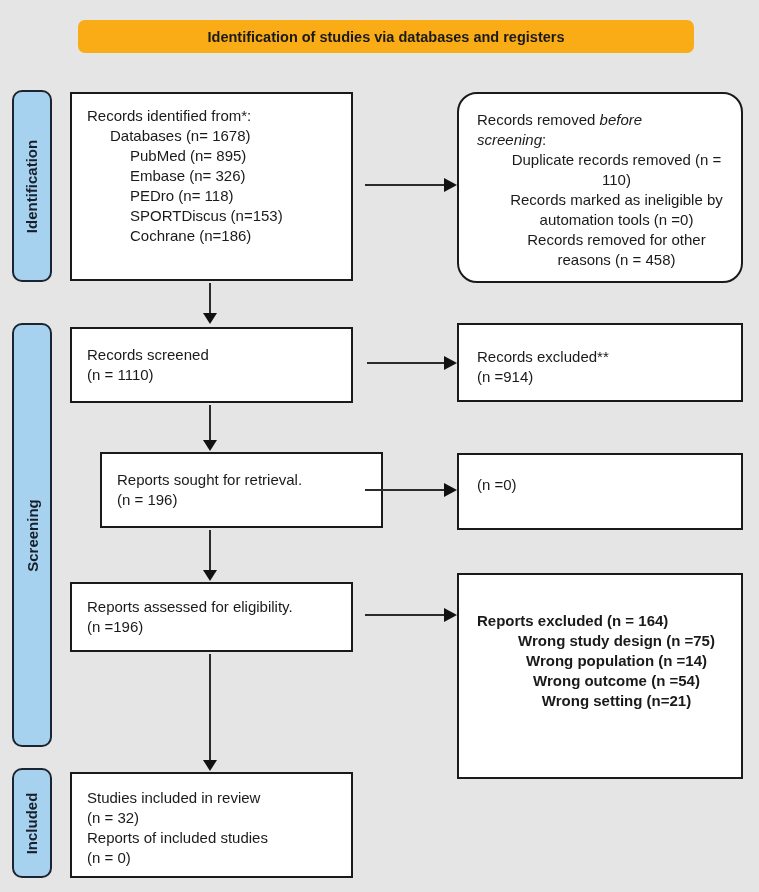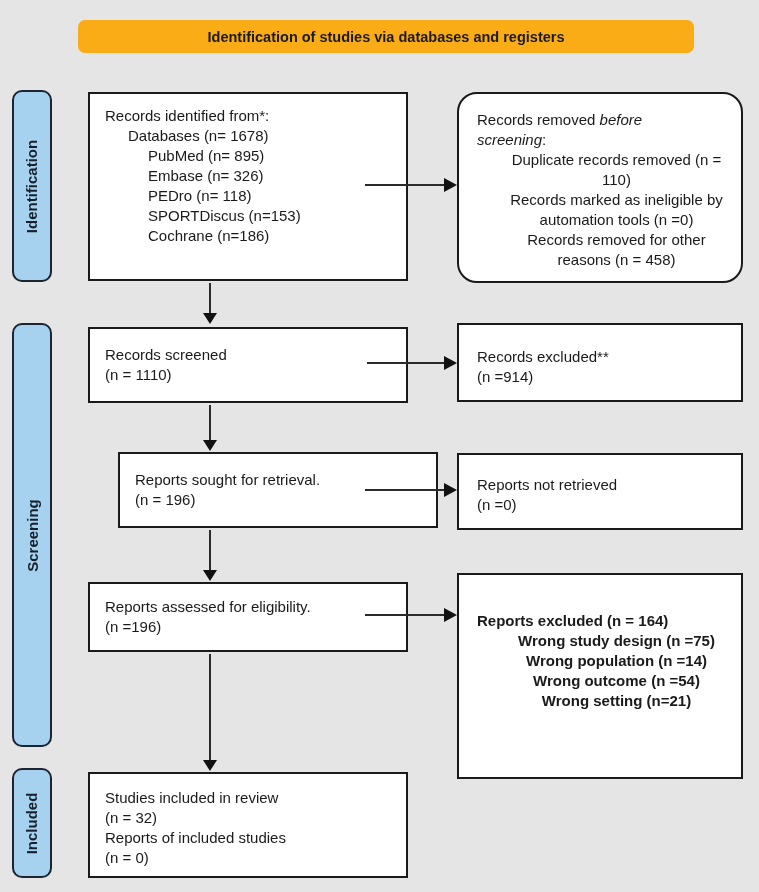--- a/index.html
+++ b/index.html
@@ -42,21 +42,21 @@
   .bar-identification{top:90px;height:192px;}
   .bar-screening{top:323px;height:424px;}
   .bar-included{top:768px;height:110px;}
   .box{
     position:absolute;
     background:#ffffff;
     border:2px solid var(--box-border);
     box-sizing:border-box;
     font-size:15px;line-height:20px;
   }
-  .col-left{left:88px;width:320px;}
+  .col-left{left:70px;width:283px;}
   .col-right{left:457px;width:286px;}
   .box .inner{padding:14px 12px 0 15px;}
   .ind-1{padding-left:23px;}
   .ind-2{padding-left:43px;}
   .items .item{padding-left:27px;text-align:center;}
   
   .v-arrow{
     position:absolute;width:0;
     border-left:2px solid var(--arrow);
   }
@@ -133,21 +133,20 @@
 
   <div class="box col-left" style="top:452px;height:76px;margin-left:30px;">
     <div class="inner" style="padding-top:16px;">
       <div>Reports sought for retrieval.</div>
       <div>(n = 196)</div>
     </div>
   </div>
 
   <div class="box col-right" style="top:453px;height:77px;">
     <div class="inner" style="padding-top:20px;padding-left:18px;">
-      <div>Reports not retrieved</div>
       <div>(n =0)</div>
     </div>
   </div>
 
   <div class="box col-left" style="top:582px;height:70px;">
     <div class="inner" style="padding-top:13px;">
       <div>Reports assessed for eligibility.</div>
       <div>(n =196)</div>
     </div>
   </div>

